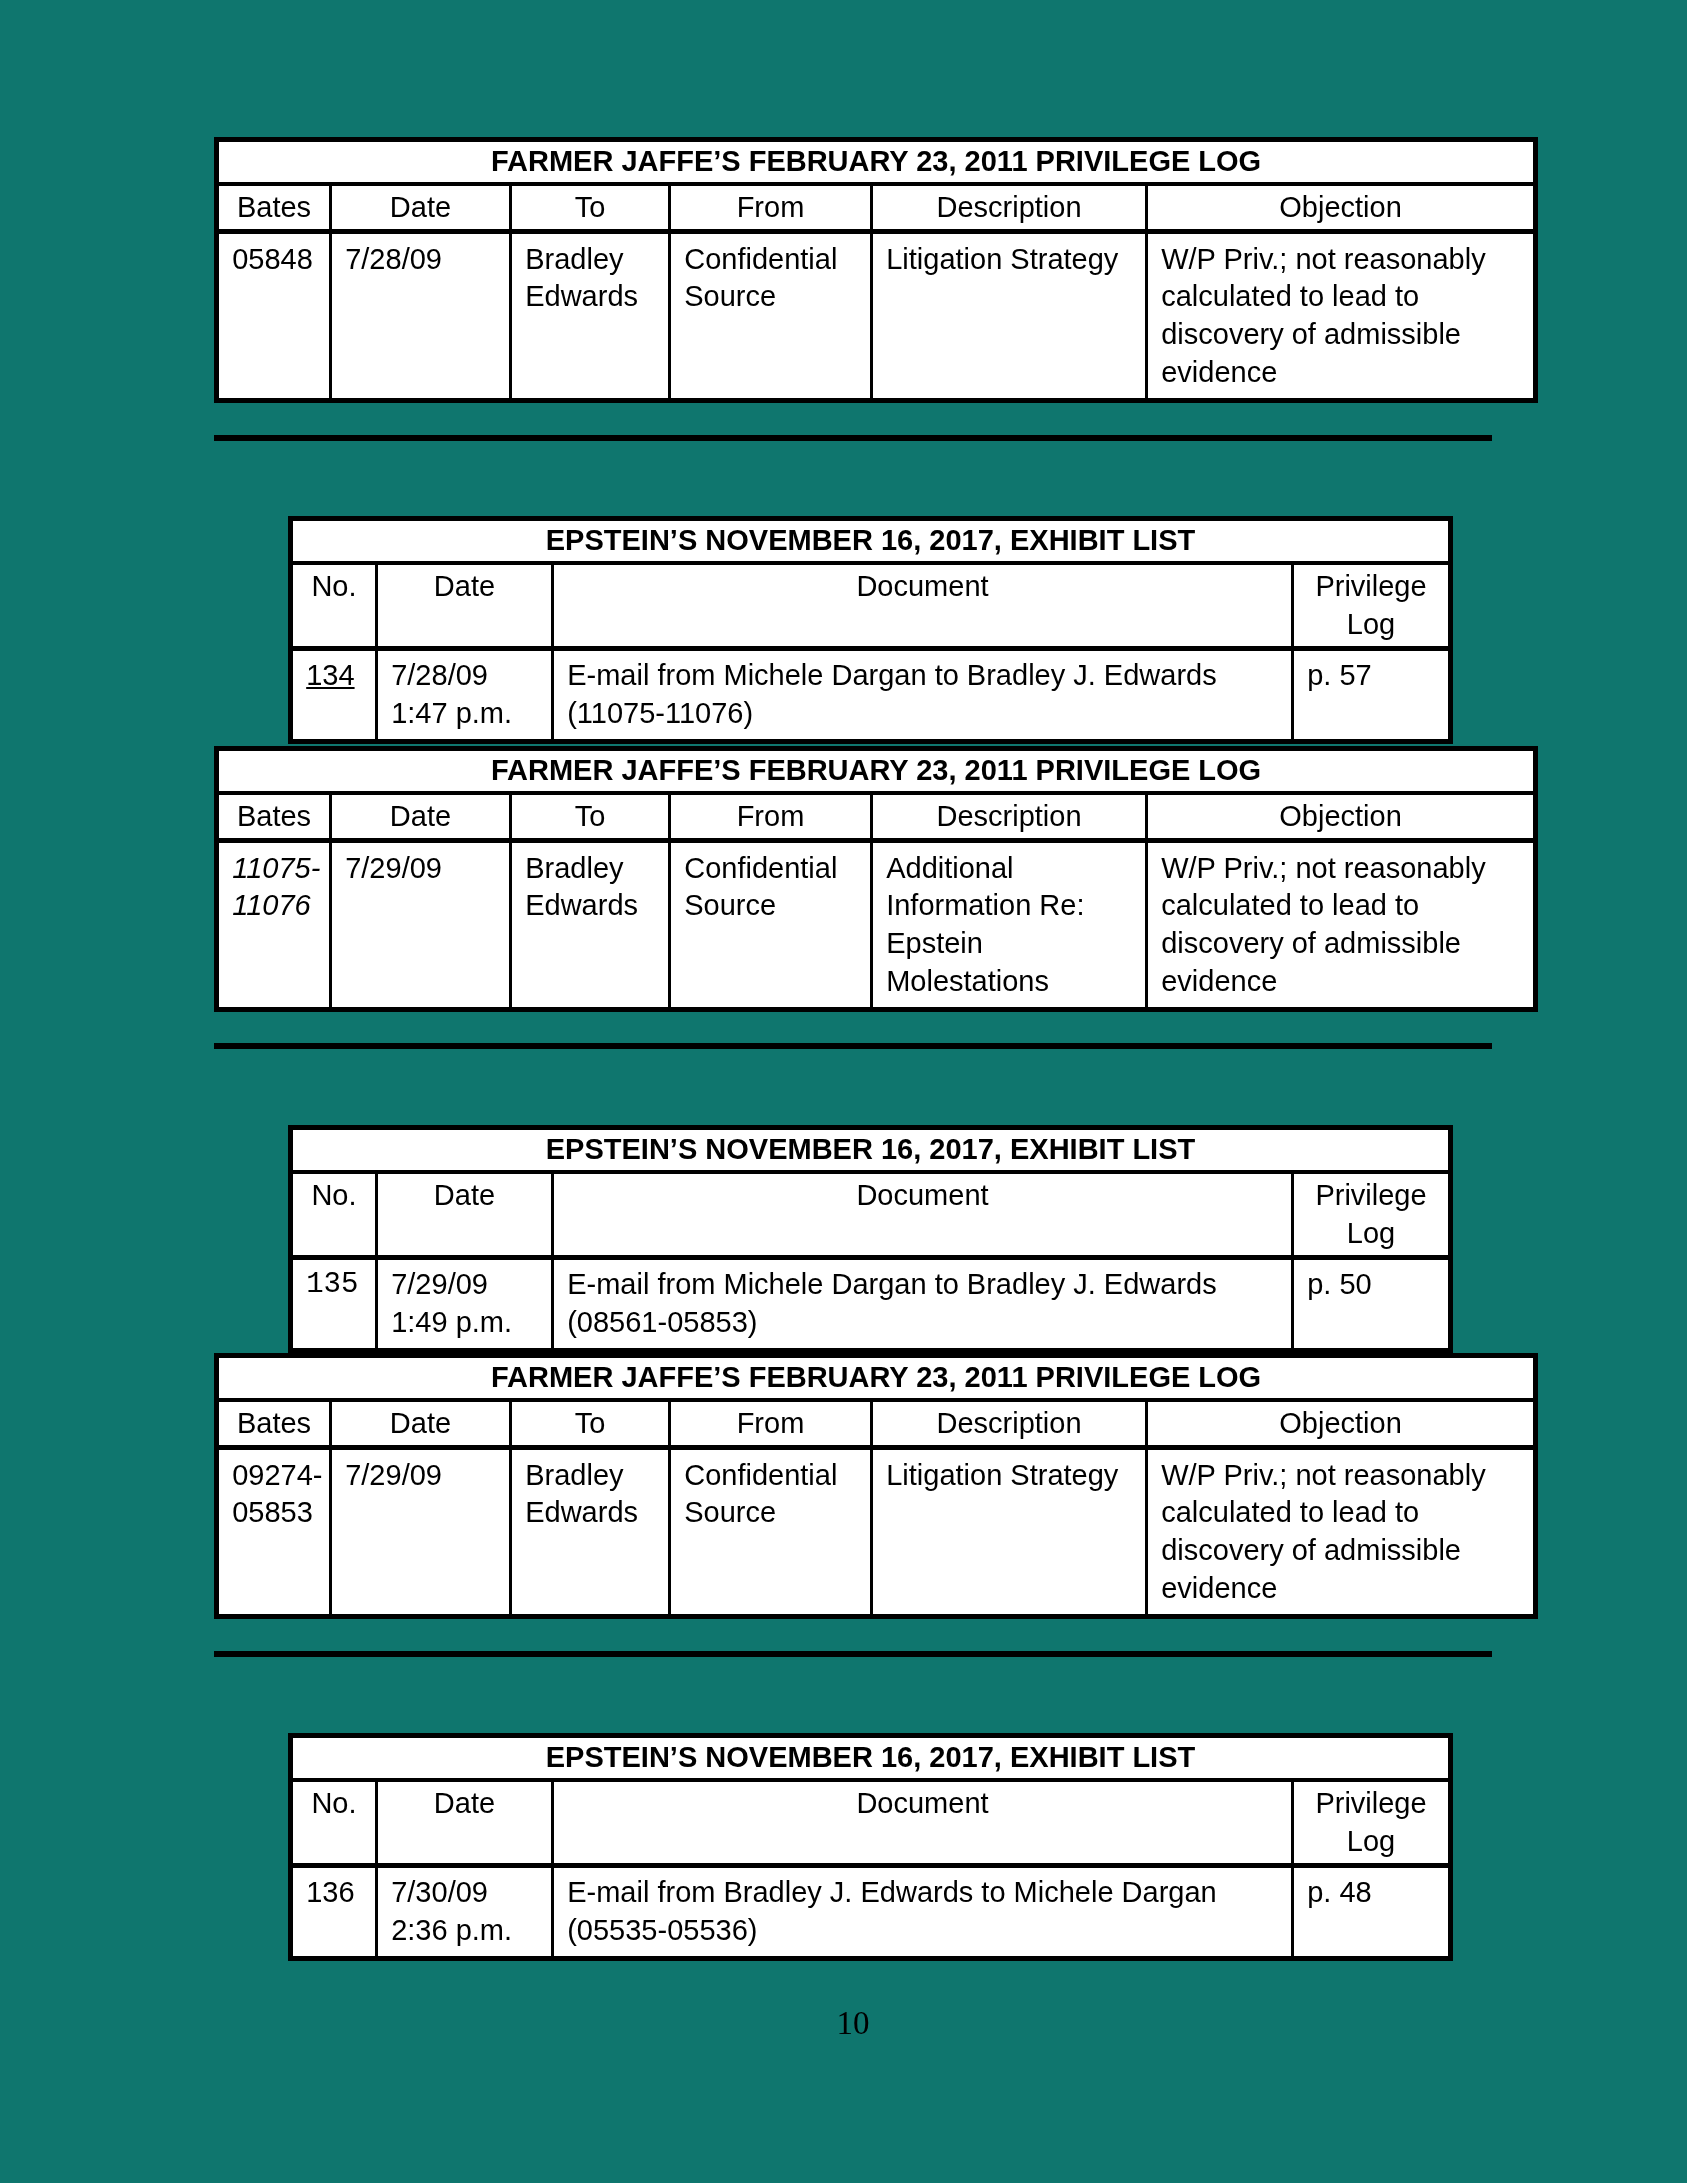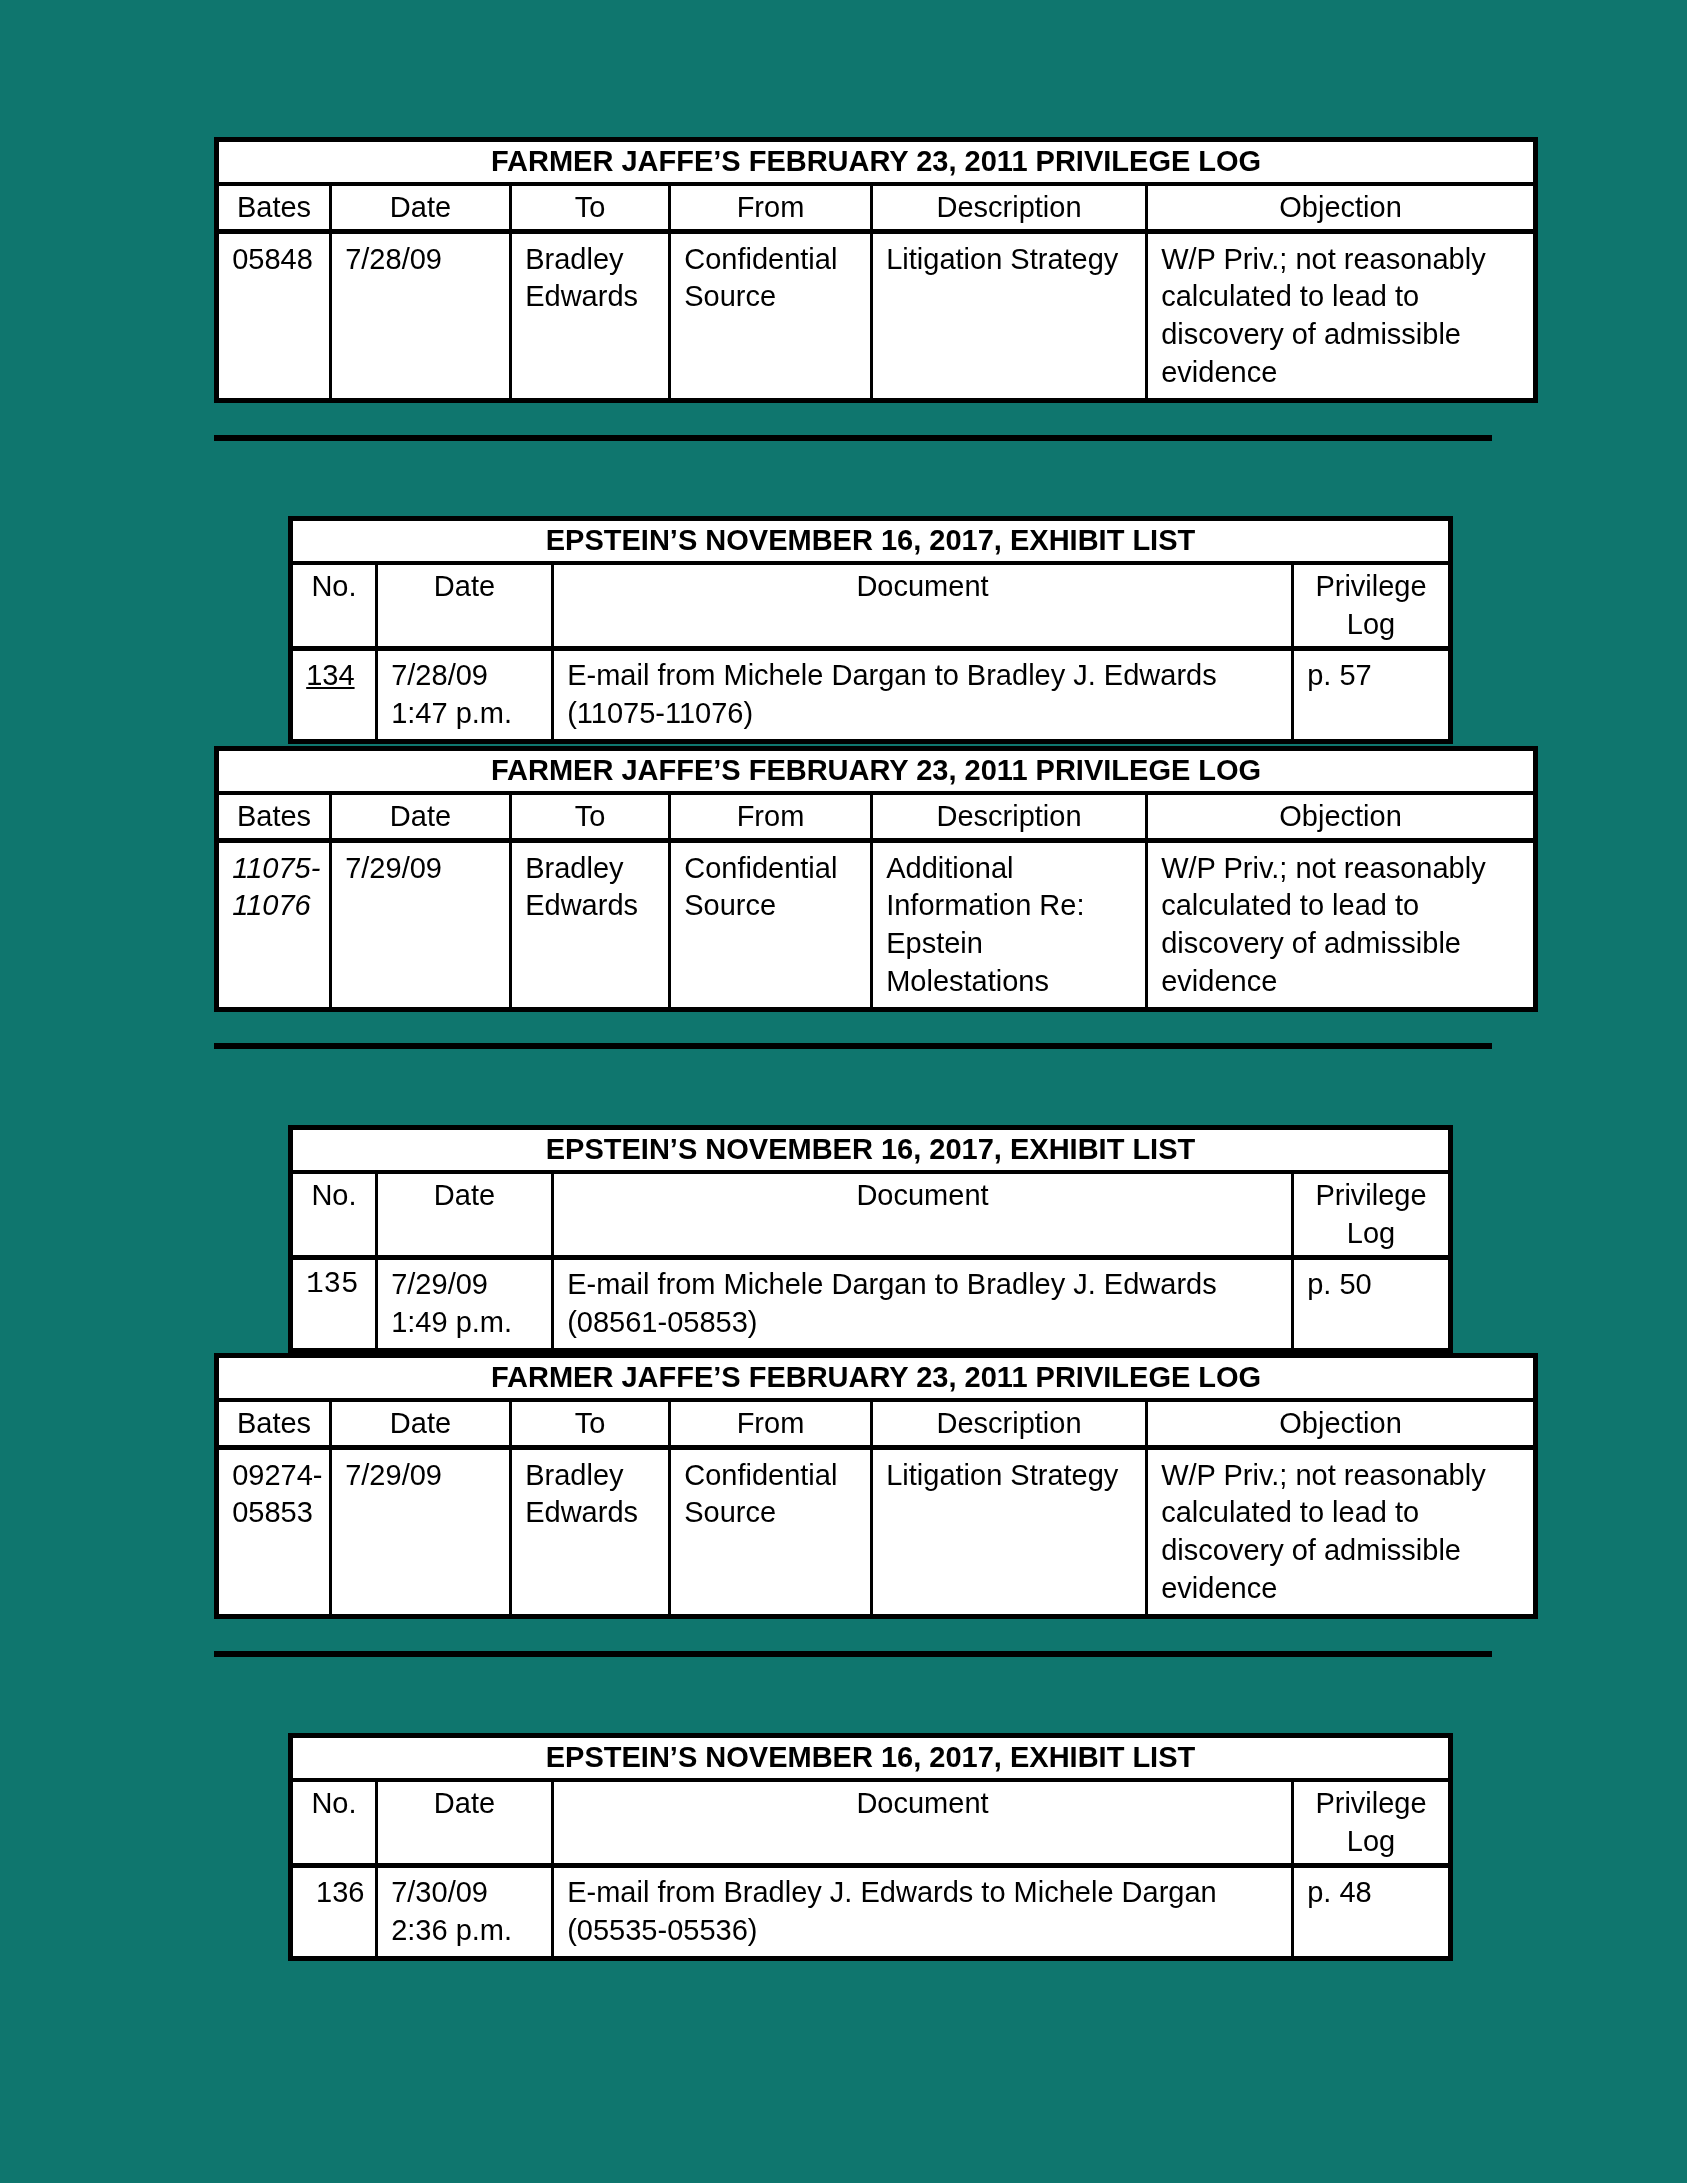--- a/index.html
+++ b/index.html
@@ -251,24 +251,25 @@
         <tr class="title-row">
       <td colspan="4">EPSTEIN’S NOVEMBER 16, 2017, EXHIBIT LIST</td>
     </tr>
     <tr class="head-row" style="height:75px;">
       <td>No.</td>
       <td>Date</td>
       <td>Document</td>
       <td>Privilege Log</td>
     </tr>
     <tr class="data-row">
-      <td class="center" style="height:74px;text-align:right;">136</td>
+      <td class="center" style="height:74px;">136</td>
       <td class="center">7/30/09
 2:36 p.m.</td>
       <td>E-mail from Bradley J. Edwards to Michele Dargan (05535-05536)</td>
       <td class="center">p. 48</td>
     </tr>
   </tbody>
     </table>
 
+  <div id="page-number">10</div>
 
 </div>
 
 
 </body></html>

